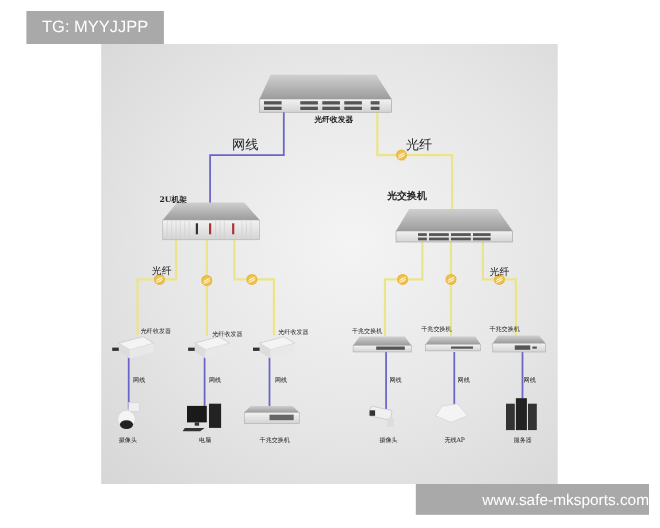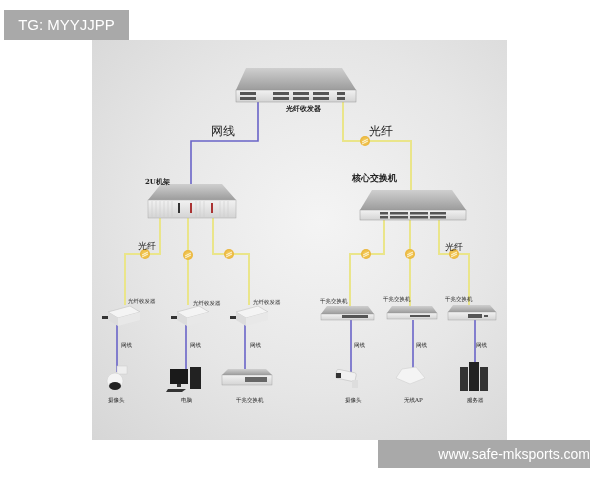--- a/index.html
+++ b/index.html
@@ -5,21 +5,21 @@
   html,body{margin:0;padding:0;}
   body{width:600px;height:480px;position:relative;background:#ffffff;overflow:hidden;font-family:"DejaVu Sans",sans-serif;}
   .panel{position:absolute;left:92px;top:40px;width:415px;height:400px;
     background:radial-gradient(ellipse at 55% 45%, #f4f4f4 0%, #e6e6e6 55%, #d6d6d6 100%);}
   svg.diagram{position:absolute;left:0;top:0;width:600px;height:480px;}
   .lbl{position:absolute;font-family:"DejaVu Serif",serif;color:#222;white-space:nowrap;}
   .lbl.big{font-size:12px;}
   .lbl.med{font-size:9px;font-weight:bold;}
   .lbl.sm{font-size:5.5px;}
   .badge{position:absolute;background:#a9a9a9;color:#fff;font-family:"Liberation Sans",sans-serif;}
-  .tg{left:4px;top:10px;width:125px;height:30px;font-size:15px;line-height:30px;text-align:center;}
+  .tg{left:24px;top:10px;width:125px;height:30px;font-size:15px;line-height:30px;text-align:center;}
   .url{left:378px;top:440px;width:212px;height:28px;font-size:14px;line-height:28px;text-align:right;}
 </style>
 </head>
 <body>
 
 <div class="panel"></div>
 
 <svg class="diagram" viewBox="0 0 600 480">
   <defs>
     <linearGradient id="gTop" x1="0" y1="0" x2="0" y2="1">
@@ -206,21 +206,21 @@
     <rect x="460" y="367" width="8" height="24" fill="#333"></rect>
     <rect x="469" y="362" width="10" height="29" fill="#222"></rect>
     <rect x="480" y="367" width="8" height="24" fill="#333"></rect>
   </g>
 </svg>
 
 <div class="lbl med" style="left:286px;top:104px;font-size:7px;">光纤收发器</div>
 <div class="lbl big" style="left:211px;top:123px;">网线</div>
 <div class="lbl big" style="left:369px;top:123px;">光纤</div>
 <div class="lbl med" style="left:145px;top:177px;font-size:7px;">2U机架</div>
-<div class="lbl med" style="left:352px;top:172px;">核心交换机</div>
+<div class="lbl med" style="left:352px;top:172px;">光交换机</div>
 <div class="lbl" style="left:138px;top:240px;font-size:9px;">光纤</div>
 <div class="lbl" style="left:445px;top:241px;font-size:9px;">光纤</div>
 
 <div class="lbl sm" style="left:128px;top:298px;">光纤收发器</div>
 <div class="lbl sm" style="left:193px;top:300px;">光纤收发器</div>
 <div class="lbl sm" style="left:253px;top:299px;">光纤收发器</div>
 <div class="lbl sm" style="left:121px;top:342px;">网线</div>
 <div class="lbl sm" style="left:190px;top:342px;">网线</div>
 <div class="lbl sm" style="left:250px;top:342px;">网线</div>
 <div class="lbl sm" style="left:108px;top:397px;">摄像头</div>

